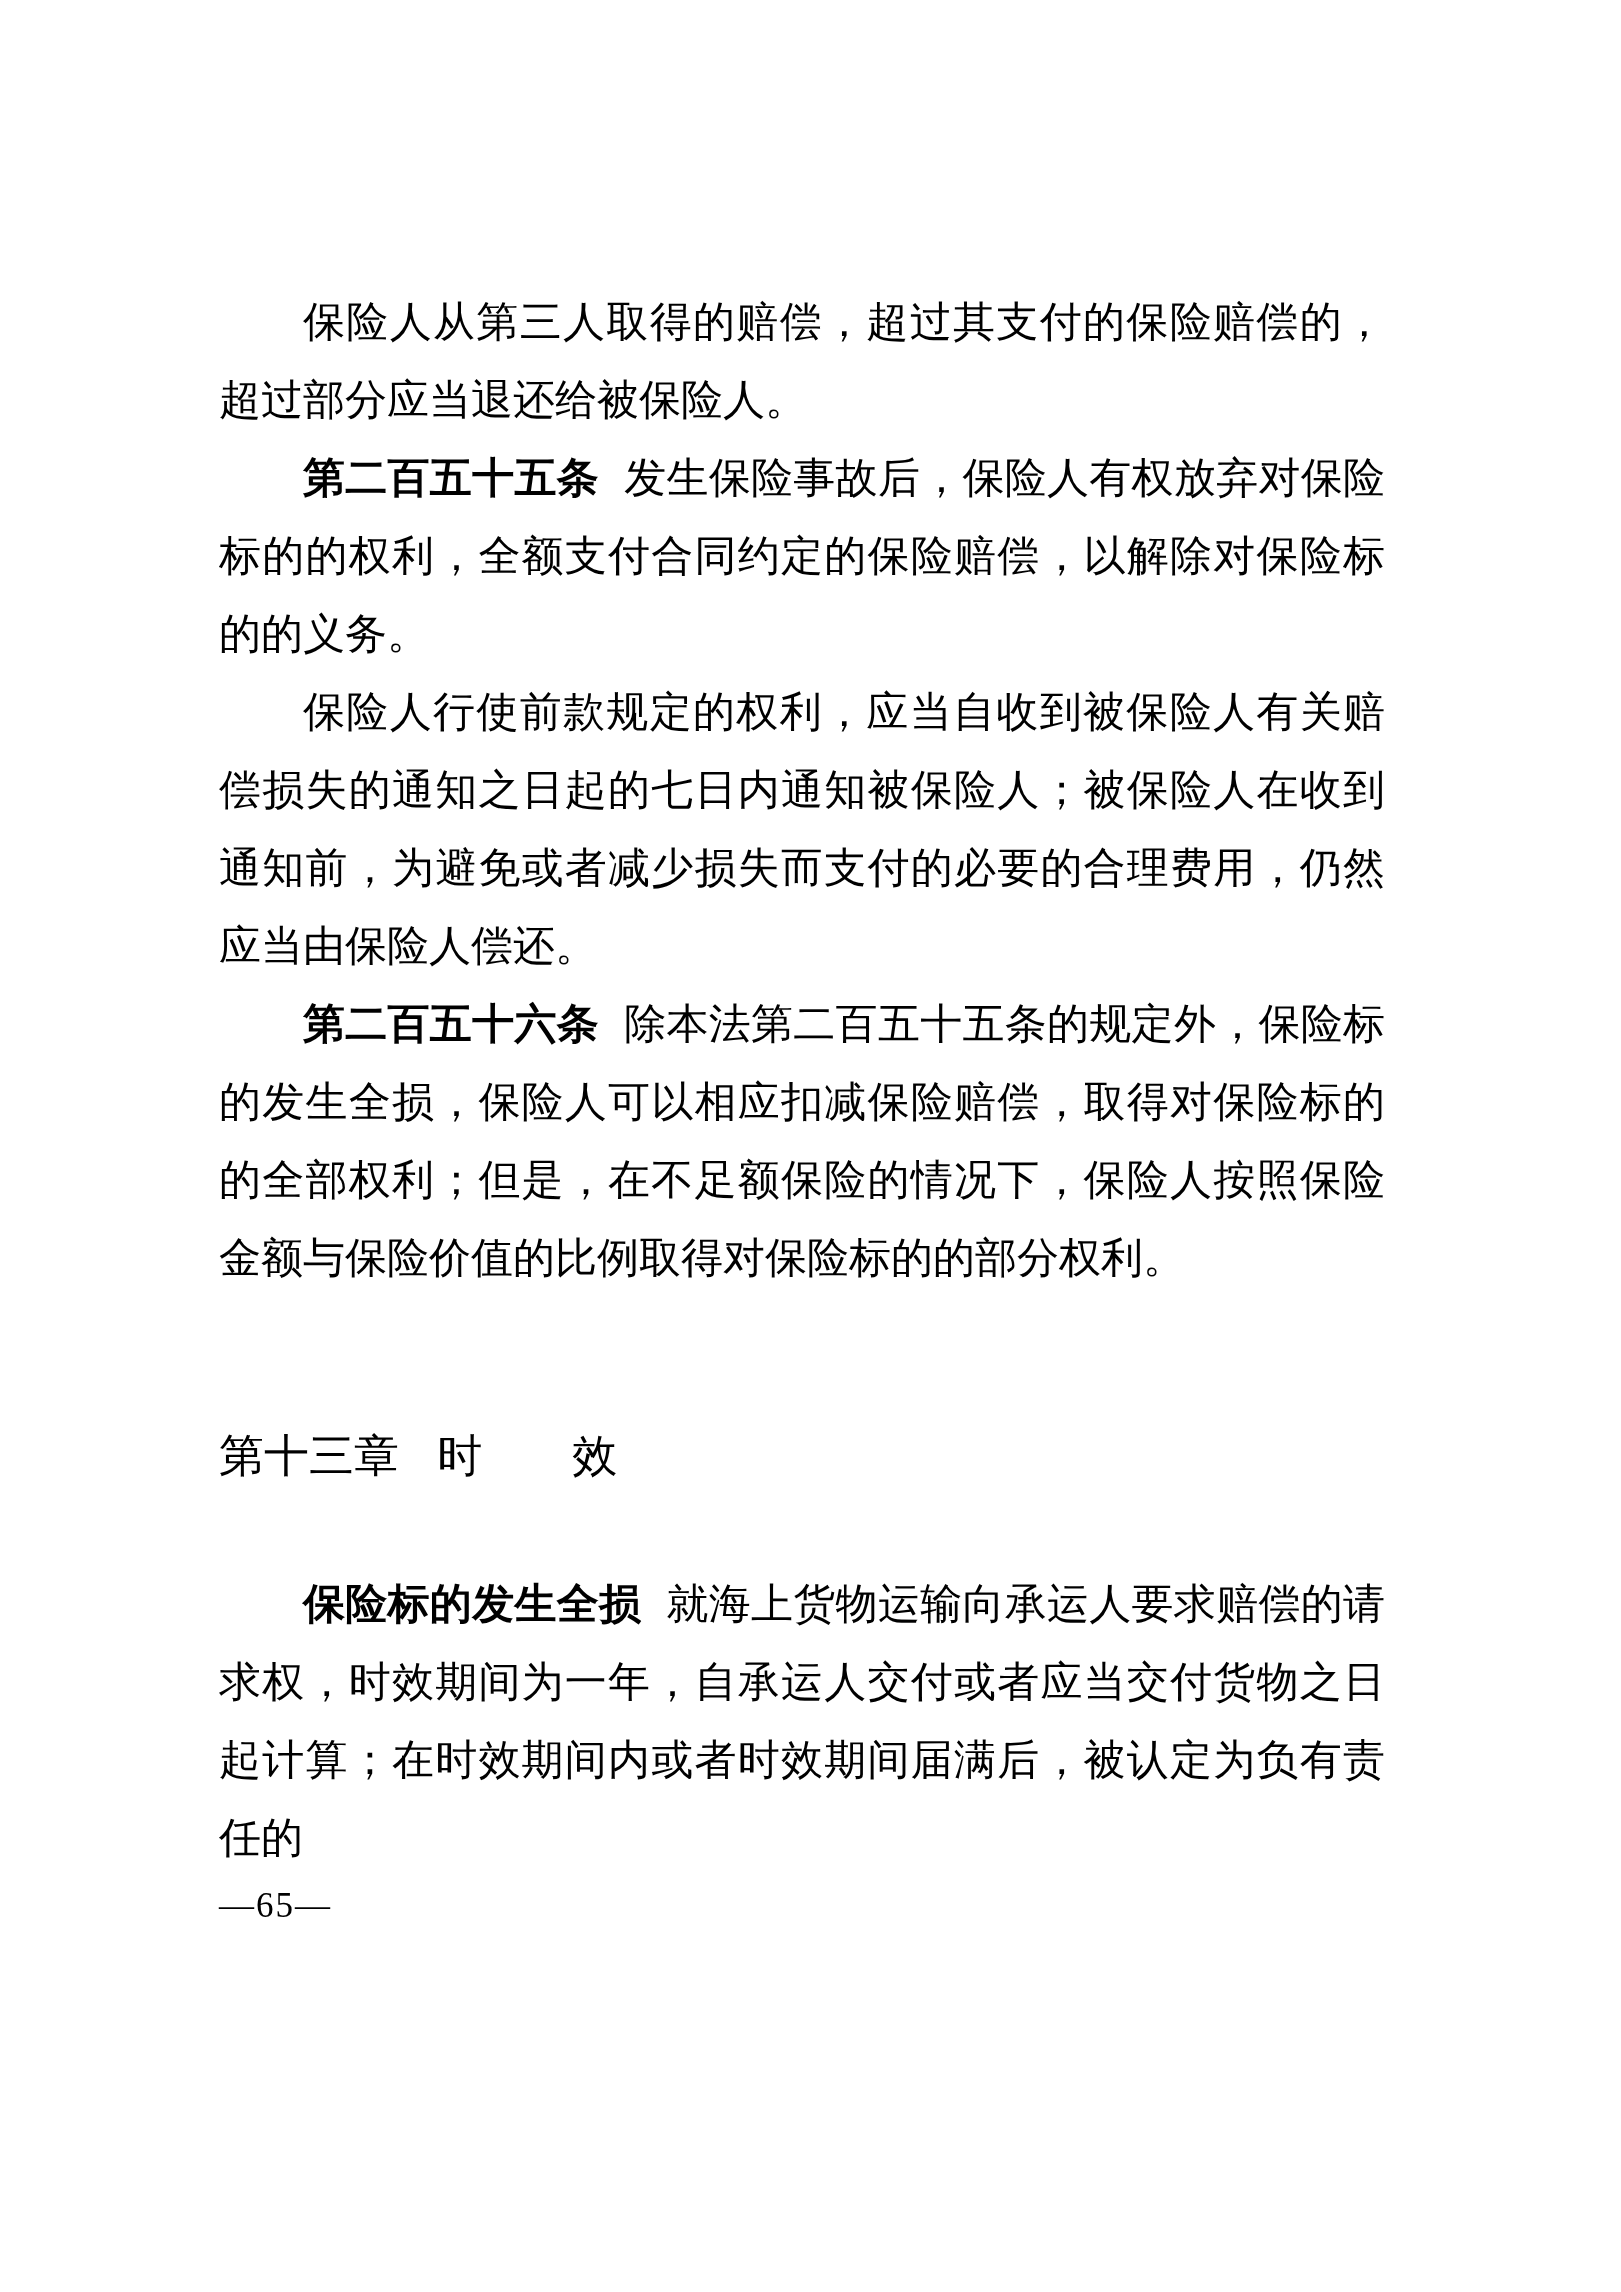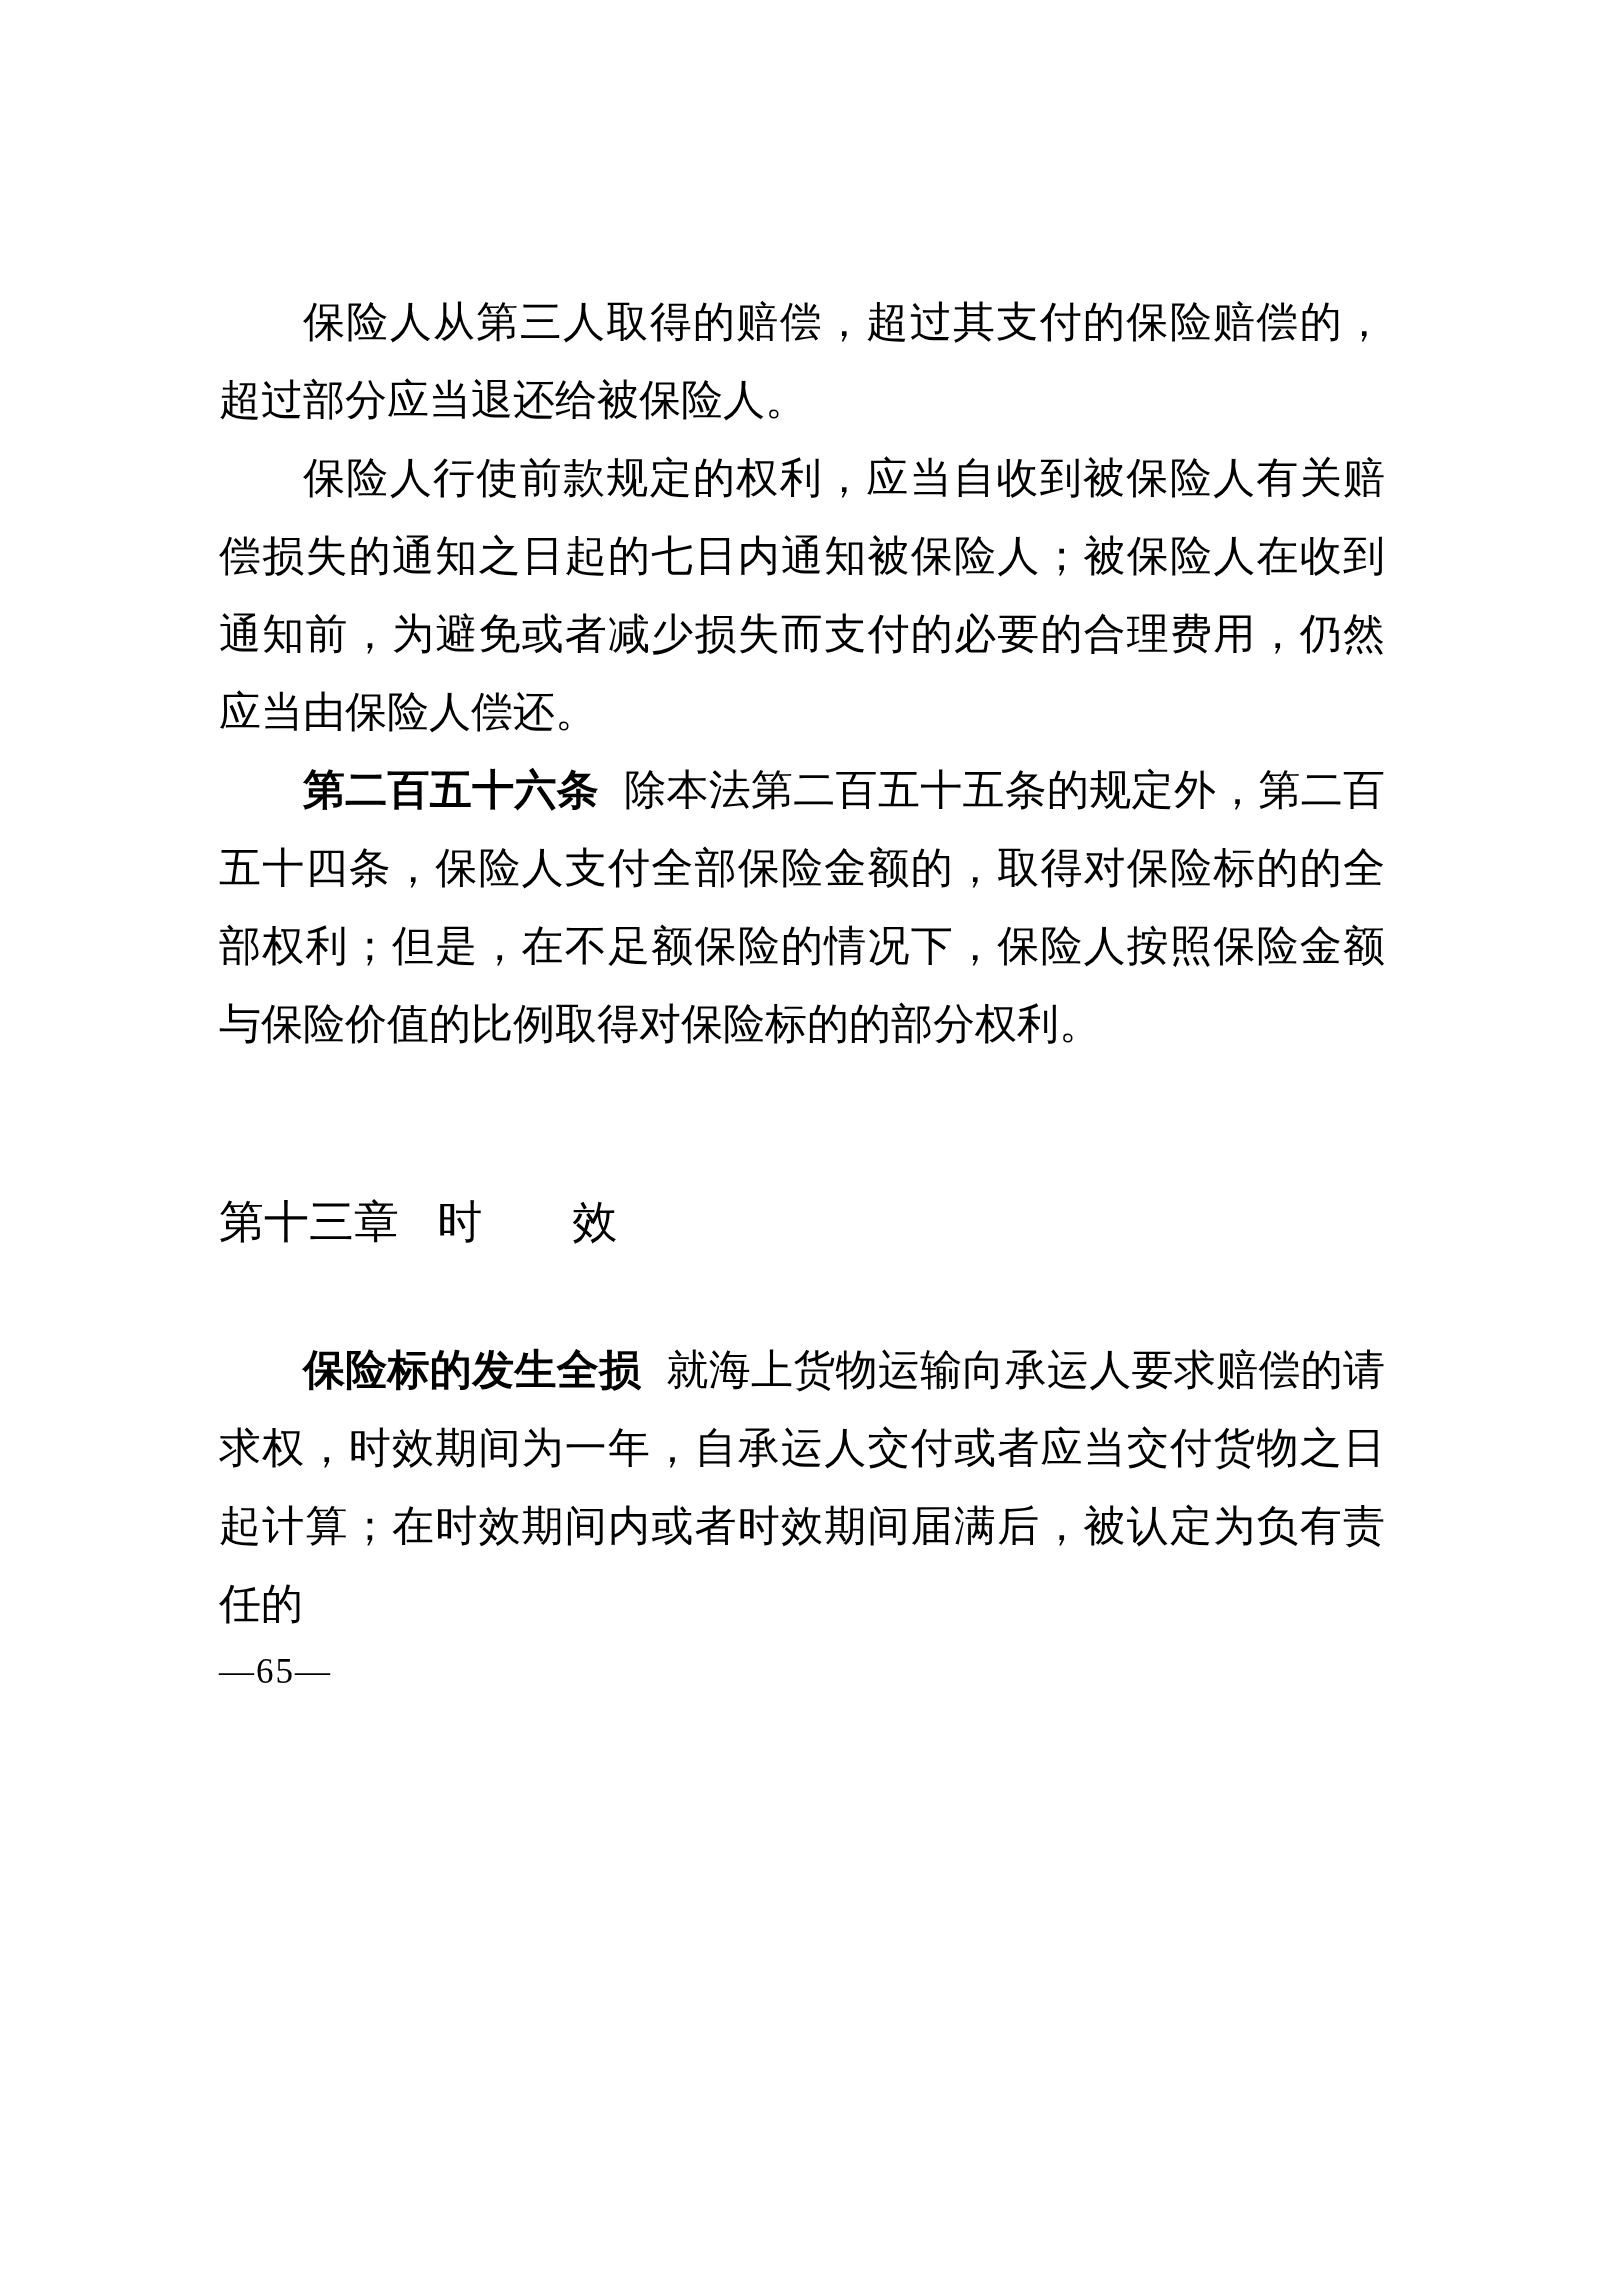--- a/index.html
+++ b/index.html
@@ -66,24 +66,25 @@
 </head>
 <body>
 
 <div class="page">
   <div class="content">
 
 
 
     <p class="para indented">保险人从第三人取得的赔偿，超过其支付的保险赔偿的，超过部分应当退还给被保险人。</p>
 
+    <p class="para indented"><span class="article-no">第二百五十五条</span><span>发生保险事故后，保险人有权放弃对保险标的的权利，全额支付合同约定的保险赔偿，以解除对保险标的的义务。</span></p>
 
     <p class="para indented">保险人行使前款规定的权利，应当自收到被保险人有关赔偿损失的通知之日起的七日内通知被保险人；被保险人在收到通知前，为避免或者减少损失而支付的必要的合理费用，仍然应当由保险人偿还。</p>
 
-    <p class="para indented"><span class="article-no">第二百五十六条</span><span>除本法第二百五十五条的规定外，第二百五十四条，保险人支付全部保险金额的，取得对保险标的的全部权利；但是，在不足额保险的情况下，保险人按照保险金额与保险价值的比例取得对保险标的的部分权利。</span></p>
+    <p class="para indented"><span class="article-no">第二百五十六条</span><span>除本法第二百五十五条的规定外，保险标的发生全损，保险人可以相应扣减保险赔偿，取得对保险标的的全部权利；但是，在不足额保险的情况下，保险人按照保险金额与保险价值的比例取得对保险标的的部分权利。</span></p>
 
     <h2 class="chapter"><span class="chapter-no">第十三章</span><span class="chapter-title-char">时</span><span class="chapter-title-char second">效</span></h2>
 
     <p class="para indented"><span class="article-no">保险标的发生全损</span><span>就海上货物运输向承运人要求赔偿的请求权，时效期间为一年，自承运人交付或者应当交付货物之日起计算；在时效期间内或者时效期间届满后，被认定为负有责任的</span></p>
 
     <div class="page-number">—65—</div>
 
   </div>
 </div>
 

